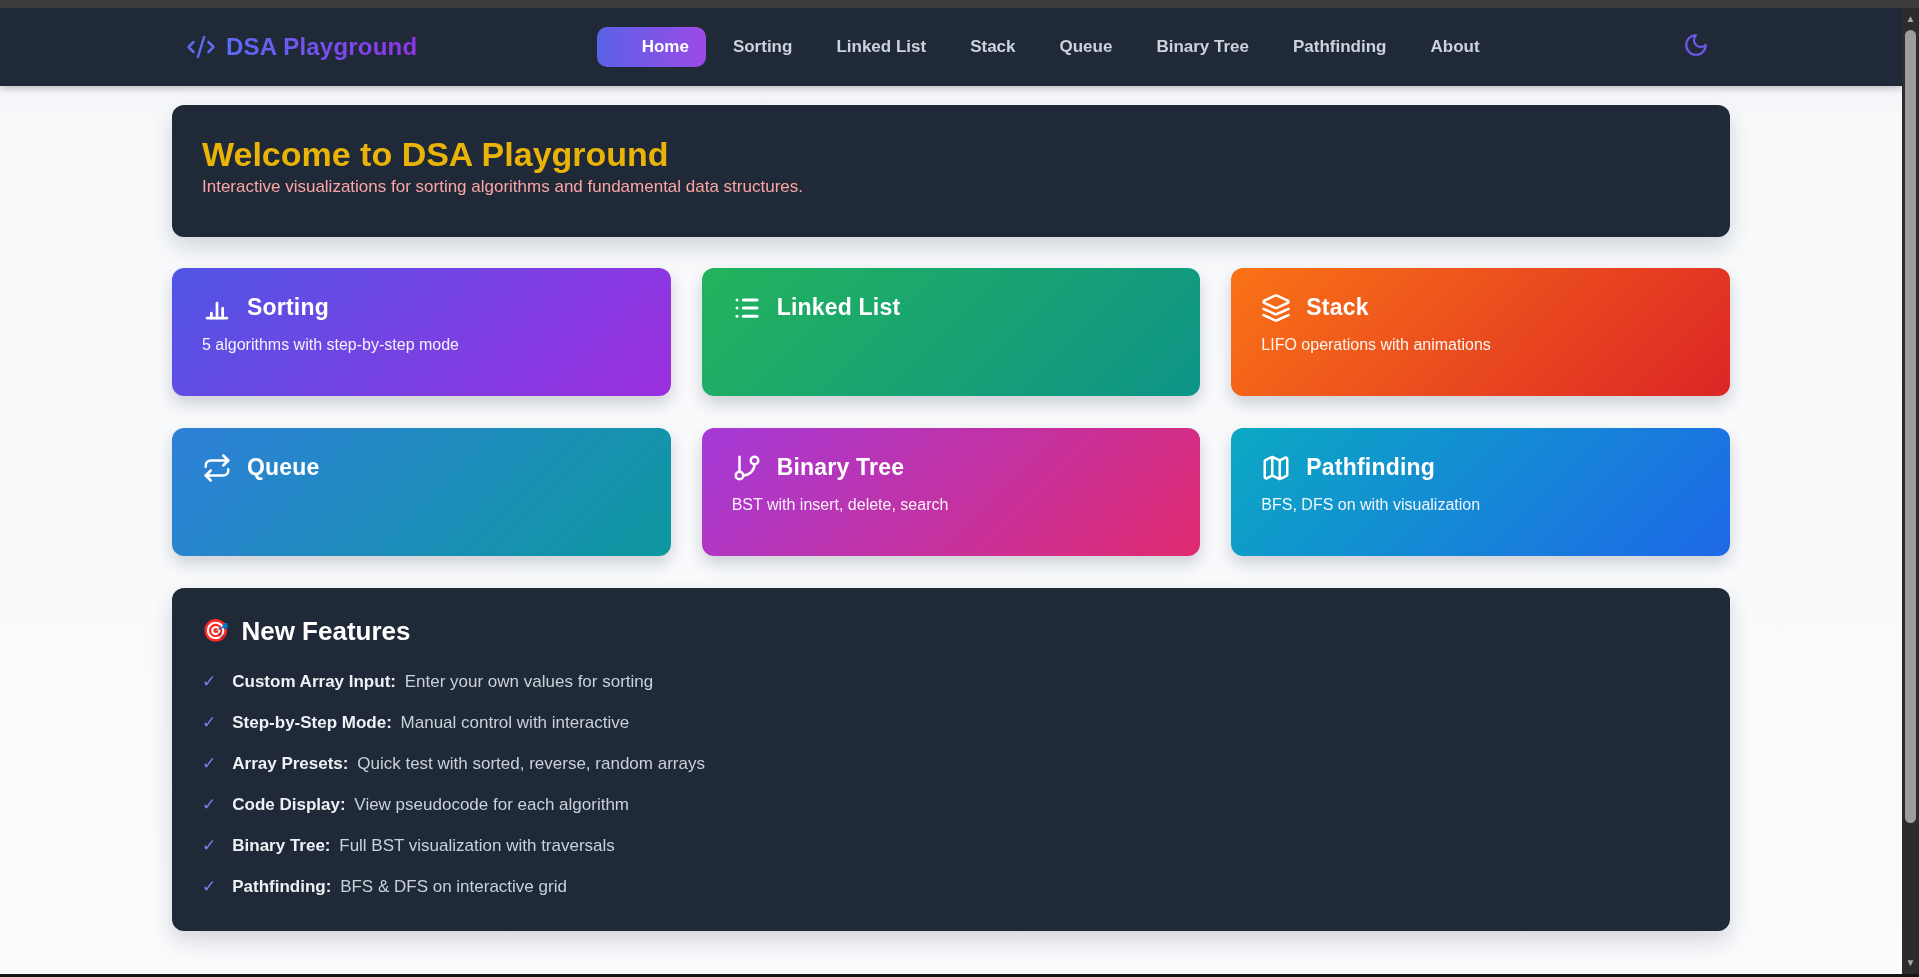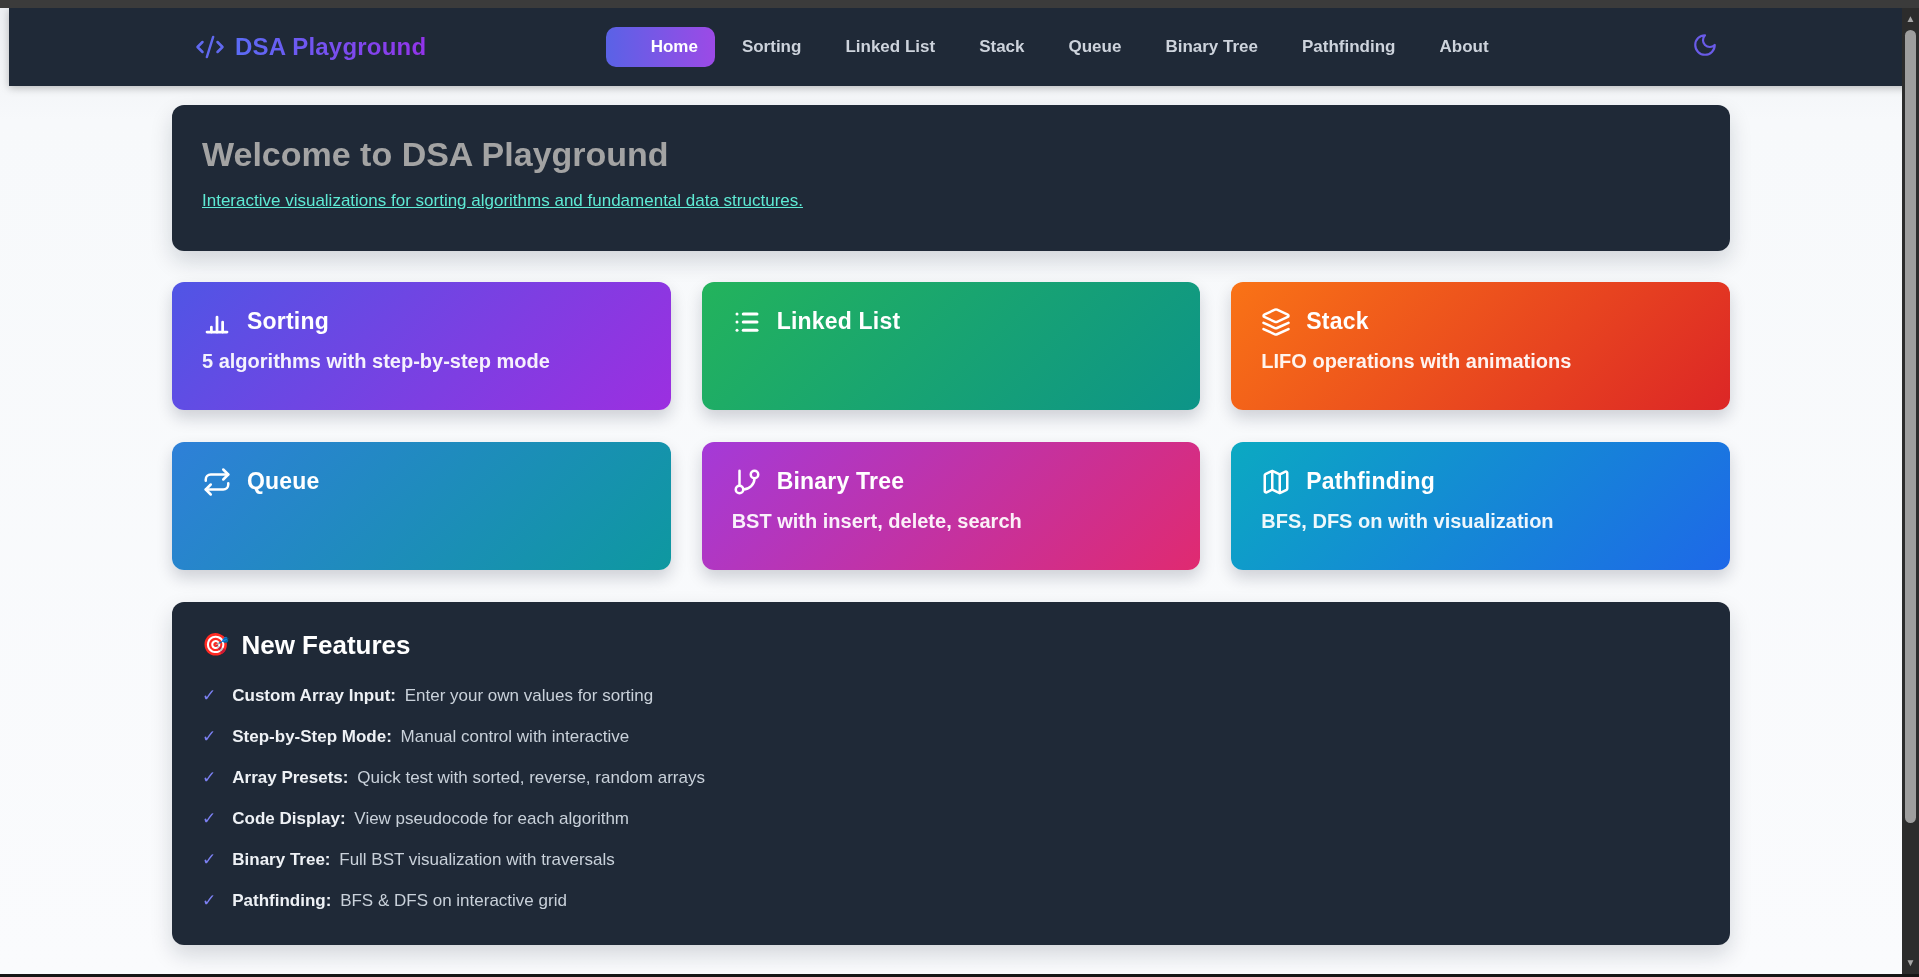--- a/index.html
+++ b/index.html
@@ -12,48 +12,48 @@
   .bottom-strip { position:absolute; bottom:0; left:0; width:1919px; height:3px; background:#161616; z-index:30; }
 
   
   .scrollbar { position:absolute; top:8px; right:0; width:17px; height:966px; background:#2c2c2c; z-index:25; }
   .sb-arrow { position:absolute; left:0; width:17px; text-align:center; font-size:10px; color:#a6a6a6; line-height:14px; }
   .sb-arrow.up { top:4px; }
   .sb-arrow.down { bottom:4px; }
   .sb-thumb { position:absolute; top:22px; left:3px; width:11px; height:793px; background:#9e9e9e; border-radius:6px; }
 
   
-  .navbar { position:absolute; top:8px; left:9px; width:1902px; height:78px; background:#1f2937;
+  .navbar { position:absolute; top:8px; left:0; width:1902px; height:78px; background:#1f2937;
             box-shadow:0 2px 8px rgba(0,0,0,.25); z-index:10; }
   .nav-inner { width:1558px; height:100%; margin:0 auto; padding:0 14px; display:flex; align-items:center; justify-content:space-between; }
   .brand { display:flex; align-items:center; gap:10px; cursor:pointer; }
   .brand svg { display:block; }
   .brand-label { font-size:24px; font-weight:700; letter-spacing:.2px;
                  -webkit-background-clip:text; background-clip:text; color:transparent; }
   .nav-links { display:flex; align-items:center; gap:10px; }
   .nav-link { font-size:17px; font-weight:600; color:#cdd3dc; padding:10px 17px; border-radius:10px; cursor:pointer; white-space:nowrap; }
   .nav-link.active { color:#fff; font-weight:700;padding-left:45px; }
   .theme-toggle { width:40px; height:40px; display:flex; align-items:center; justify-content:center; cursor:pointer; }
 
   
   .container { position:absolute; top:105px; left:172px; width:1558px; }
 
   .panel { background:#1f2937; border-radius:12px; box-shadow:0 10px 22px rgba(15,23,42,.16); }
 
   .welcome { padding:29px 30px 38px; }
-  .welcome-title { color:#a3a3a3; font-size:34px; font-weight:700; line-height:1.2; margin-bottom:14px; }
-  .welcome-sub { color:#5eead4; font-size:17px; line-height:1.4;text-decoration:underline; }
+  .welcome-title { color:#eab308; font-size:34px; font-weight:700; line-height:1.2; }
+  .welcome-sub { color:#fca5a5; font-size:17px; line-height:1.4; }
 
   .card-grid { margin-top:31px; display:grid; grid-template-columns:repeat(3,1fr); gap:32px 31px; }
   .card { height:128px; border-radius:12px; padding:25px 30px; cursor:pointer;
           box-shadow:0 8px 16px rgba(15,23,42,.18); color:#fff; }
   .card-head { display:flex; align-items:center; gap:15px; }
   .card-icon { width:30px; height:30px; display:flex; align-items:center; justify-content:center; }
   .card-title { font-size:23px; font-weight:700; letter-spacing:.2px; }
-  .card-sub { margin-top:13px; font-size:20px; color:rgba(255,255,255,.93);font-weight:bold; }
+  .card-sub { margin-top:13px; font-size:16px; color:rgba(255,255,255,.93); }
 
   .features { margin-top:32px; padding:28px 30px 34px; }
   .features-head { display:flex; align-items:center; gap:12px; }
   .features-emoji { font-size:22px; }
   .features-title { color:#fff; font-size:26px; font-weight:700; }
   .features-list { list-style:none; margin-top:24px; }
   .features-list li { display:flex; align-items:baseline; margin-bottom:20px; font-size:17px; }
   .features-list li:last-child { margin-bottom:0; }
   .feat-check { color:#7c80f2; font-size:17px; margin-right:16px; flex:none; }
   .feat-label { color:#eef1f5; font-weight:700; margin-right:4px; }

